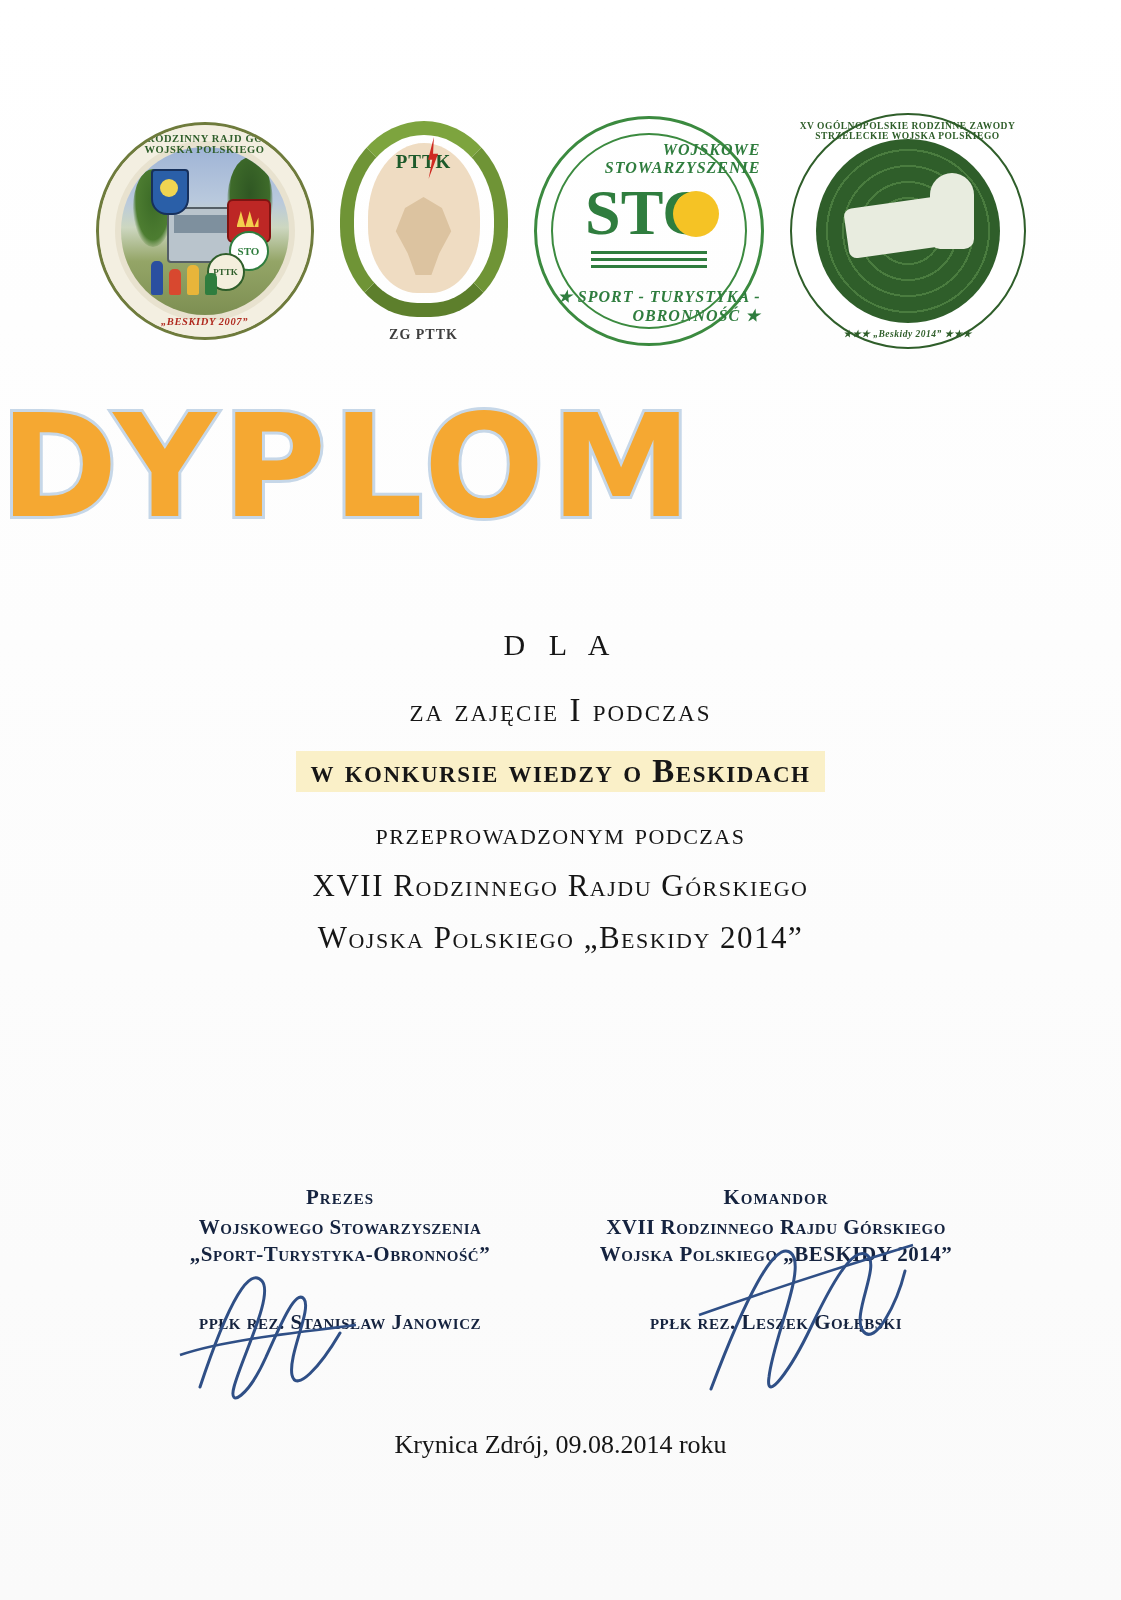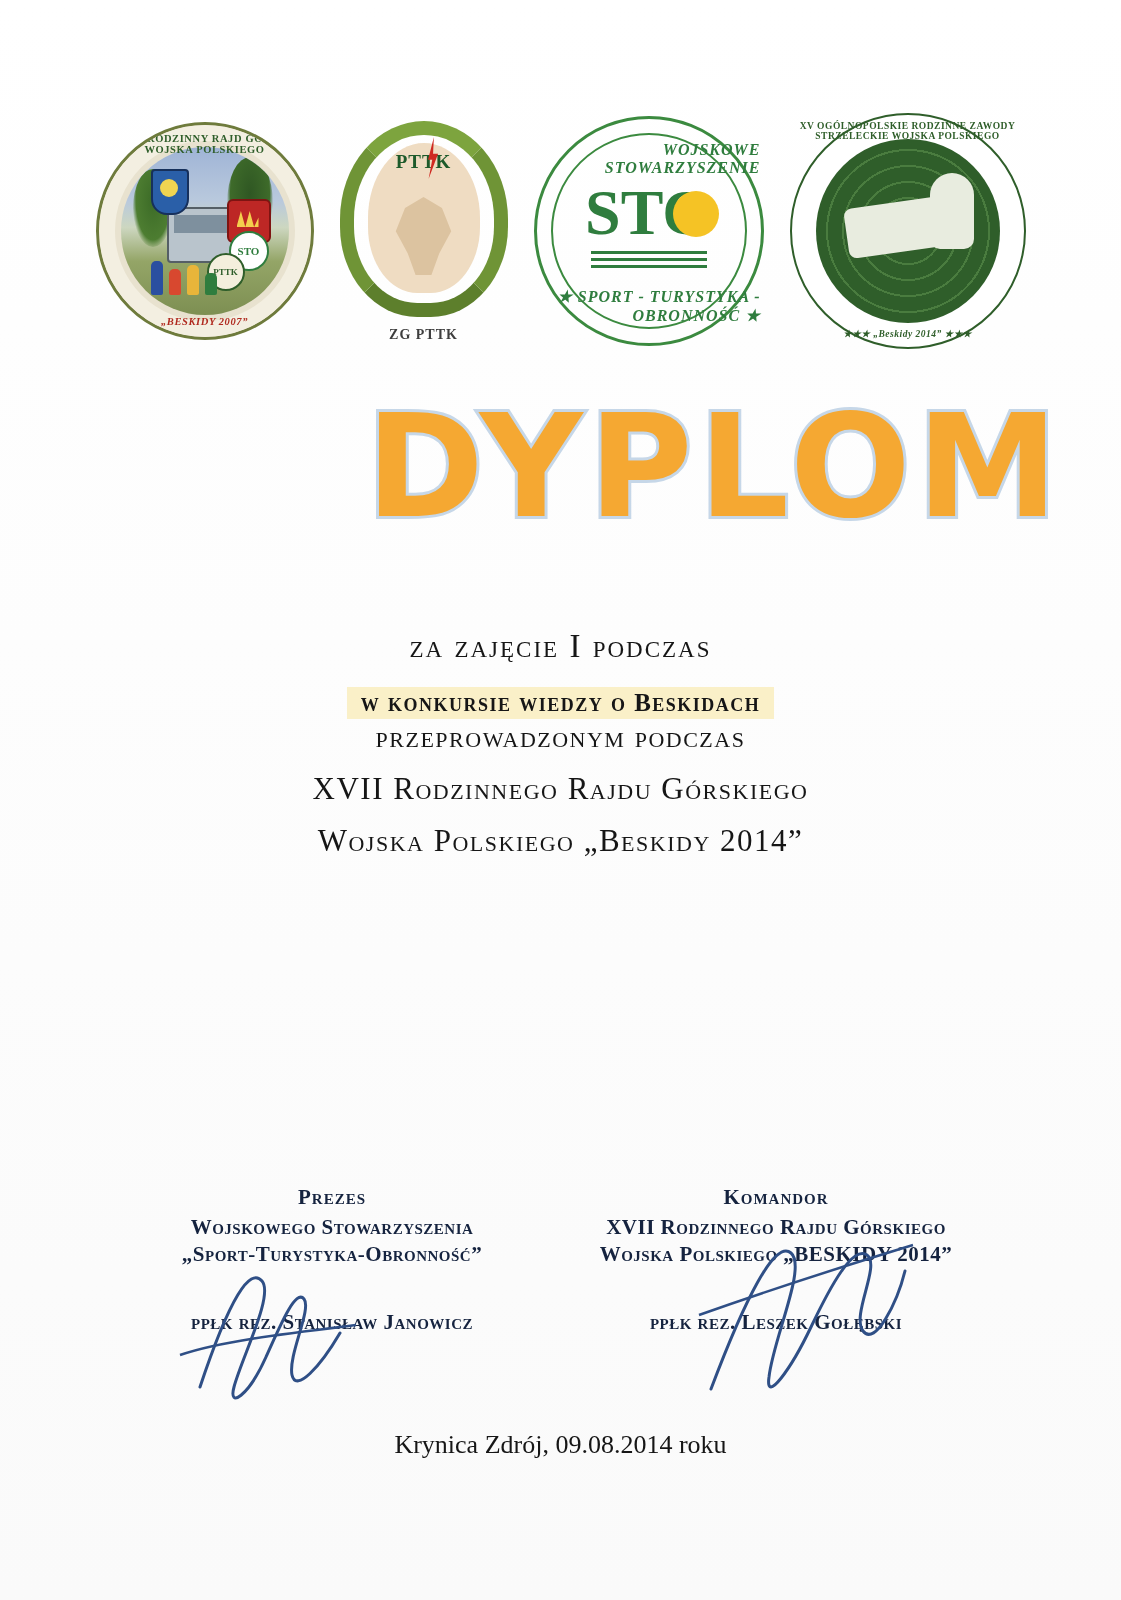--- a/index.html
+++ b/index.html
@@ -327,21 +327,21 @@
   }
   .logo4 .txt-top { top: 6px; }
   .logo4 .txt-bottom { bottom: 8px; font-style: italic; }
 
   
   .title {
     position: absolute;
     top: 396px;
     left: 0;
     width: 1064px;
-    text-align: right;
+    text-align: left;
     font-family: "DejaVu Sans", sans-serif;
     font-size: 142px;
     font-weight: bold;
     letter-spacing: 6px;
     color: #f5a832;
     -webkit-text-stroke: 6px #c6d7e8;
     paint-order: stroke fill;
     line-height: 1;
   }
 
@@ -370,27 +370,28 @@
     font-variant: small-caps;
     margin-bottom: 30px;
   }
   .l-place {
     font-size: 33px;
     letter-spacing: 2px;
     font-variant: small-caps;
     margin-bottom: 22px;
   }
   .l-contest {
-    font-size: 25px;
+    font-size: 33px;
     font-weight: bold;
     letter-spacing: 1.5px;
     font-variant: small-caps;
     display: inline-block;
     background: #faf0c8;
     padding: 2px 14px;
+    margin-bottom: 24px;
   }
   .l-sub {
     font-size: 31px;
     letter-spacing: 1.5px;
     font-variant: small-caps;
     margin-bottom: 16px;
   }
 
   
   .sign-area {
@@ -399,21 +400,21 @@
     left: 0;
     width: 1121px;
     height: 230px;
   }
   .sign-col {
     position: absolute;
     top: 0;
     text-align: center;
     font-family: "Liberation Serif", serif;
   }
-  .sign-left  { left: 112px; width: 440px; }
+  .sign-left  { left: 120px; width: 440px; }
   .sign-right { right: 110px; width: 470px; }
   .sign-role {
     font-size: 21px;
     font-weight: bold;
     font-variant: small-caps;
     letter-spacing: 1px;
     color: #15233f;
     margin-bottom: 4px;
   }
   .sign-org {
@@ -505,20 +506,21 @@
       </div>
       <div class="txt-top">XV OGÓLNOPOLSKIE RODZINNE ZAWODY STRZELECKIE WOJSKA POLSKIEGO</div>
       <div class="txt-bottom">★★★ „Beskidy 2014” ★★★</div>
     </div>
 
   </div>
 
   <div class="title">DYPLOM</div>
 
   <div class="body-block">
+    <div class="line l-dla">D L A</div>
     <div class="line l-place">za zajęcie I podczas</div>
     <div><span class="line l-contest">w konkursie wiedzy o Beskidach</span></div>
     <div class="line l-sub">przeprowadzonym podczas</div>
     <div class="line l-sub">XVII Rodzinnego Rajdu Górskiego</div>
     <div class="line l-sub">Wojska Polskiego „Beskidy 2014”</div>
   </div>
 
   <div class="sign-area">
 
     <div class="sign-col sign-left">

